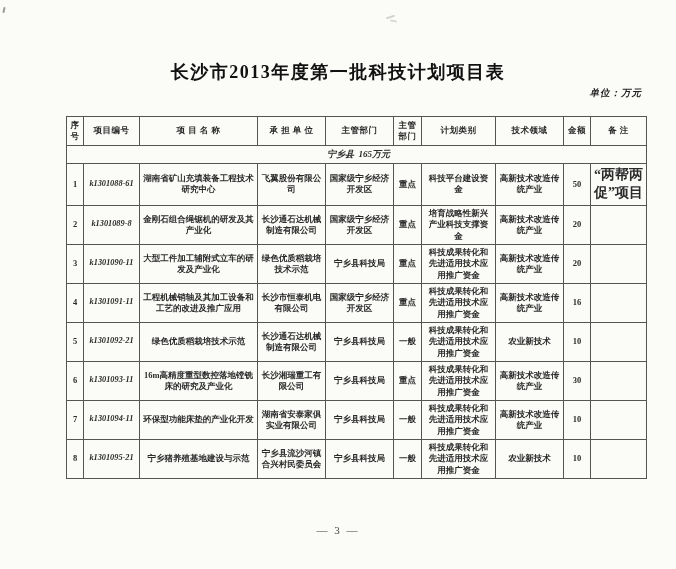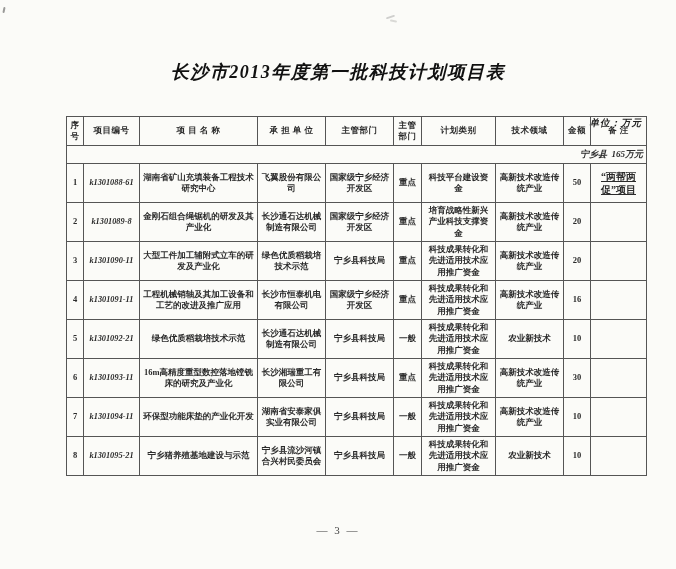--- a/index.html
+++ b/index.html
@@ -10,54 +10,53 @@
     font-family:"Liberation Serif","DejaVu Serif",serif;
     color:#222;
     overflow:hidden;
     box-shadow:0 0 4px rgba(0,0,0,.15);
   }
   .doc-title{
     position:absolute;top:60px;left:0;right:0;
     text-align:center;
     font-size:18px;font-weight:bold;color:#111;
     letter-spacing:1.5px;
-    font-style:italic;
   }
   .unit-note{
     position:absolute;top:87px;right:34px;
     font-size:9.5px;font-weight:bold;color:#222;
-    font-style:italic;letter-spacing:1px;margin-top:30px;
+    font-style:italic;letter-spacing:1px;
   }
   table.project-table{
     position:absolute;left:66px;top:116px;
     width:580px;
     border-collapse:collapse;table-layout:fixed;
     border:1.5px solid #3d3d3d;
   }
   .project-table th,.project-table td{
     border:1px solid #555;
     padding:2px 3px;
     font-size:8.5px;font-weight:600;color:#2b2b2b;
     line-height:1.32;
     vertical-align:middle;
     overflow:hidden;
     word-break:break-all;
   }
   .project-table thead th{
     text-align:center;height:24px;font-size:8.5px;letter-spacing:.5px;
   }
   tr.group-row td{
-    height:13px;text-align:right;padding-left:7px;
+    height:13px;text-align:center;padding-left:7px;
     white-space:pre;font-style:italic;font-size:9px;
   }
   .project-table tbody tr.data-row td{height:34px;}
   td.col0,td.col1,td.col5,td.col7,td.col8,td.col9{text-align:center;}
   td.col2,td.col3,td.col4,td.col6{text-align:center;}
   td.col1{font-size:8.3px;letter-spacing:0;font-style:italic;}
-  td.col9{font-size:10px;text-decoration:underline;}
+  td.col9{font-size:14px;}
   .page-number{
     position:absolute;top:524px;left:0;right:0;
     text-align:center;font-size:11px;color:#444;
     letter-spacing:2px;white-space:pre;
   }
   .artifact{position:absolute;background:#9a9a98;border-radius:1px;}
   .artifact.a1{left:3px;top:7px;width:2px;height:6px;transform:rotate(12deg);}
   .artifact.a2{left:386px;top:16px;width:9px;height:2px;opacity:.45;transform:rotate(-18deg);}
   .artifact.a3{left:390px;top:20px;width:7px;height:2px;opacity:.35;transform:rotate(10deg);}
 </style>

